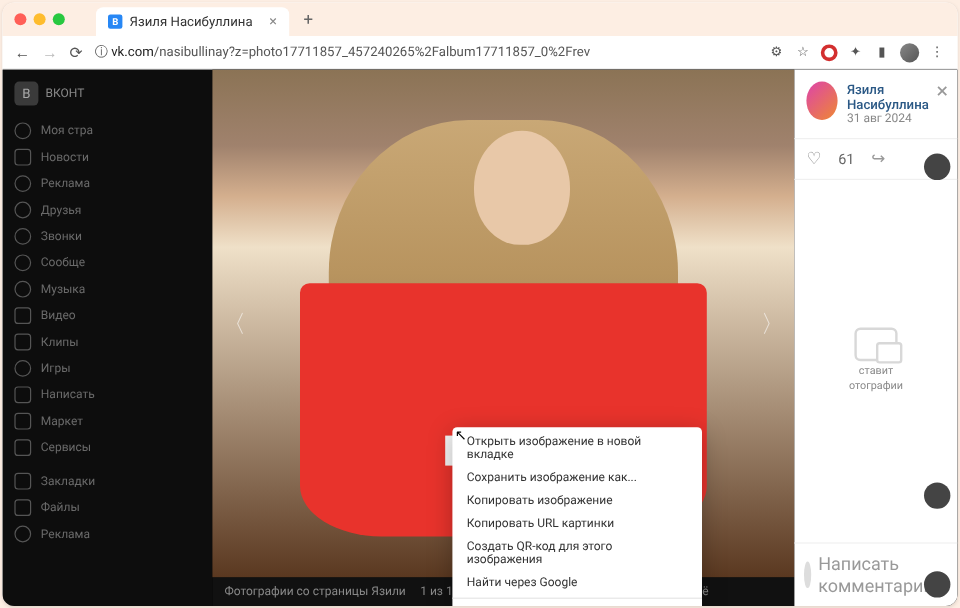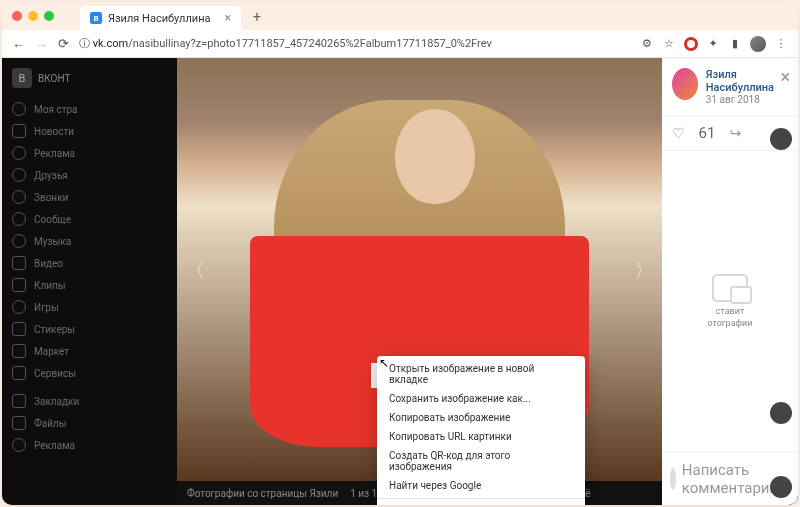--- a/index.html
+++ b/index.html
@@ -41,21 +41,21 @@
 .arrow.l{left:0}.arrow.r{right:0}
 .footer{height:24px;background:#111;color:#888;font-size:10px;display:flex;align-items:center;padding:0 10px;gap:12px}
 .footer .sep{color:#444}
 .rpanel{position:absolute;right:0;top:0;left:660px;bottom:0;background:#fff;display:flex;flex-direction:column}
 .rhead{padding:10px;display:flex;gap:8px;border-bottom:1px solid #f0f0f0}
 .rava{width:32px;height:32px;border-radius:50%;background:linear-gradient(135deg,#d4a,#e83)}
 .rname{font-size:11px;color:#2a5885;font-weight:500}
 .rdate{font-size:10px;color:#888}
 .ract{padding:8px 10px;display:flex;gap:14px;align-items:center;border-bottom:1px solid #f0f0f0}
 .heart{color:#888;font-size:14px}
-.like{font-size:15px;color:#666}
+.like{font-size:12px;color:#666}
 .share{color:#999;font-size:14px}
 .rmid{flex:1;display:flex;flex-direction:column;align-items:center;justify-content:center;color:#b8b8b8;padding:10px;text-align:center}
 .ricon{width:36px;height:28px;border:2px solid #d8d8d8;border-radius:5px;position:relative;margin-bottom:4px}
 .ricon::after{content:"";position:absolute;right:-6px;bottom:-4px;width:18px;height:14px;border:2px solid #d8d8d8;border-radius:3px;background:#fff}
 .rtxt{font-size:9px;line-height:1.3;color:#888}
 .rcomment{padding:8px;border-top:1px solid #f0f0f0;display:flex;gap:6px;align-items:center}
 .cava{width:22px;height:22px;border-radius:50%;background:#ddd}
 .cinput{flex:1;font-size:15px;color:#999}
 .closex{position:absolute;top:8px;right:8px;font-size:18px;color:#999;cursor:pointer}
 .ctx{position:absolute;left:375px;top:298px;width:208px;background:#fff;border-radius:4px;box-shadow:0 4px 20px rgba(0,0,0,.25);font-size:10px;color:#333;z-index:100;padding:3px 0}
@@ -141,21 +141,21 @@
         <li>
             <span class="ic"></span>
             <span>Клипы</span>
           </li>
         <li>
             <span class="ic c"></span>
             <span>Игры</span>
           </li>
         <li>
             <span class="ic"></span>
-            <span>Стикеры</span>
+            <span>Написать</span>
           </li>
         <li>
             <span class="ic"></span>
             <span>Маркет</span>
           </li>
         <li>
             <span class="ic"></span>
             <span>Сервисы</span>
           </li>
         <li style="margin-top:6px">
@@ -191,21 +191,21 @@
         <span>Сохранить к себе</span>
         <span>Ещё</span>
       </div>
     </div>
 
     <div class="rpanel">
       <div class="rhead">
         <div class="rava"></div>
         <div>
           <div class="rname">Язиля Насибуллина</div>
-          <div class="rdate">31 авг 2018</div>
+          <div class="rdate">31 авг 2024</div>
         </div>
       </div>
       <div class="ract">
         <span class="heart">♡</span>
         <span class="like">61</span>
         <span class="share">↪</span>
       </div>
       <div class="rmid">
         <div class="ricon"></div>
         <div class="rtxt"><span>ставит</span><br><span>отографии</span></div>

